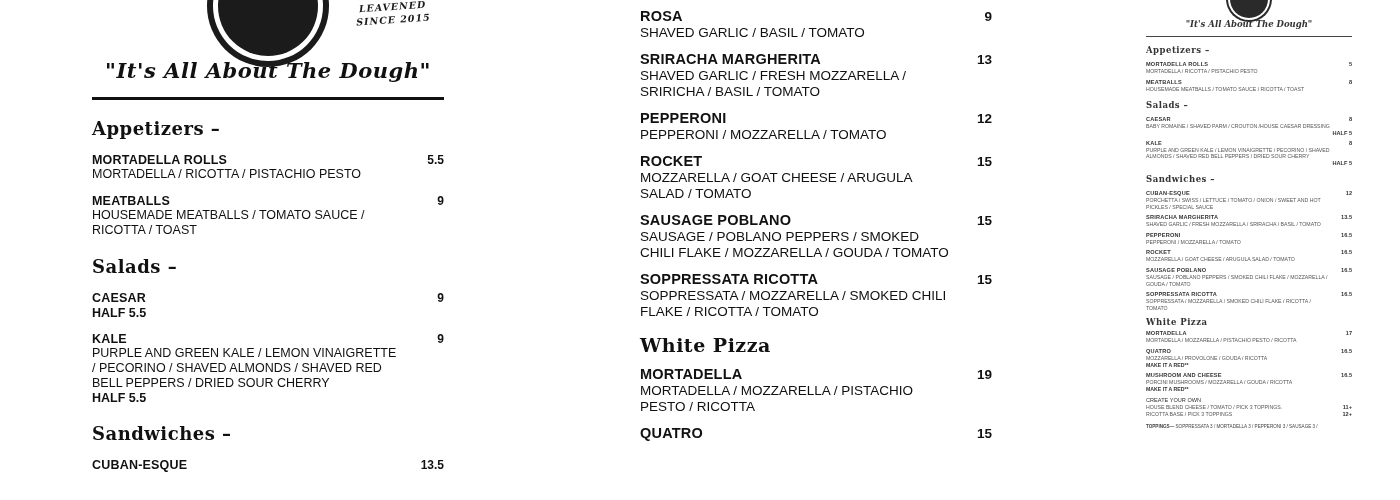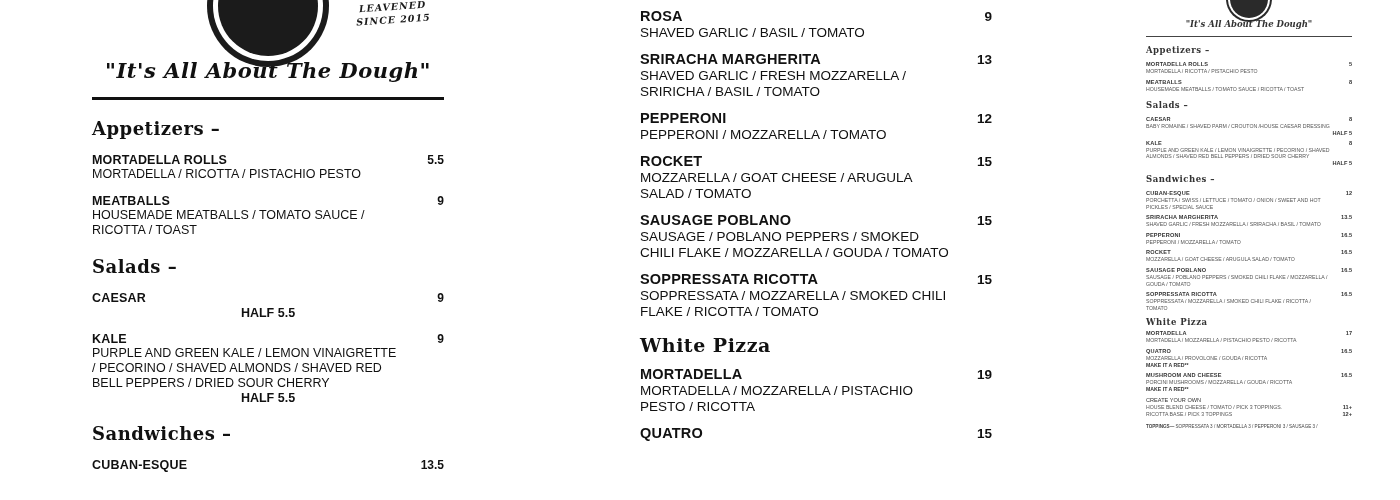--- a/index.html
+++ b/index.html
@@ -57,21 +57,21 @@
     font-size: 21px; letter-spacing: .5px;
     color: #111; margin-top: 2px;
   }
   .rule { border-top: 3px solid #111; margin-top: 14px; }
 
   .sec-head-l { font-size: 18px; margin: 18px 0 14px 0; }
   .l-name { font-size: 12.5px; line-height: 14px; }
   .l-desc { font-size: 12.5px; line-height: 15px; }
   .l-price { font-size: 12px; line-height: 15px; width: 46px; }
   .l-item { margin-bottom: 12px; }
-  .l-half { font-size: 12.5px; text-align: center; font-weight: bold; }
+  .l-half { font-size: 12.5px; text-align: left; font-weight: bold; }
 
   
   .col-mid { position: absolute; left: 640px; top: 8px; width: 352px; }
   .m-name { font-size: 14.5px; line-height: 17px; }
   .m-desc { font-size: 13.5px; line-height: 16px; }
   .m-price { font-size: 13.5px; line-height: 17px; width: 42px; }
   .m-item { margin-bottom: 10px; }
   .sec-head-m { font-size: 19px; margin: 14px 0 10px 0; }
 
   

